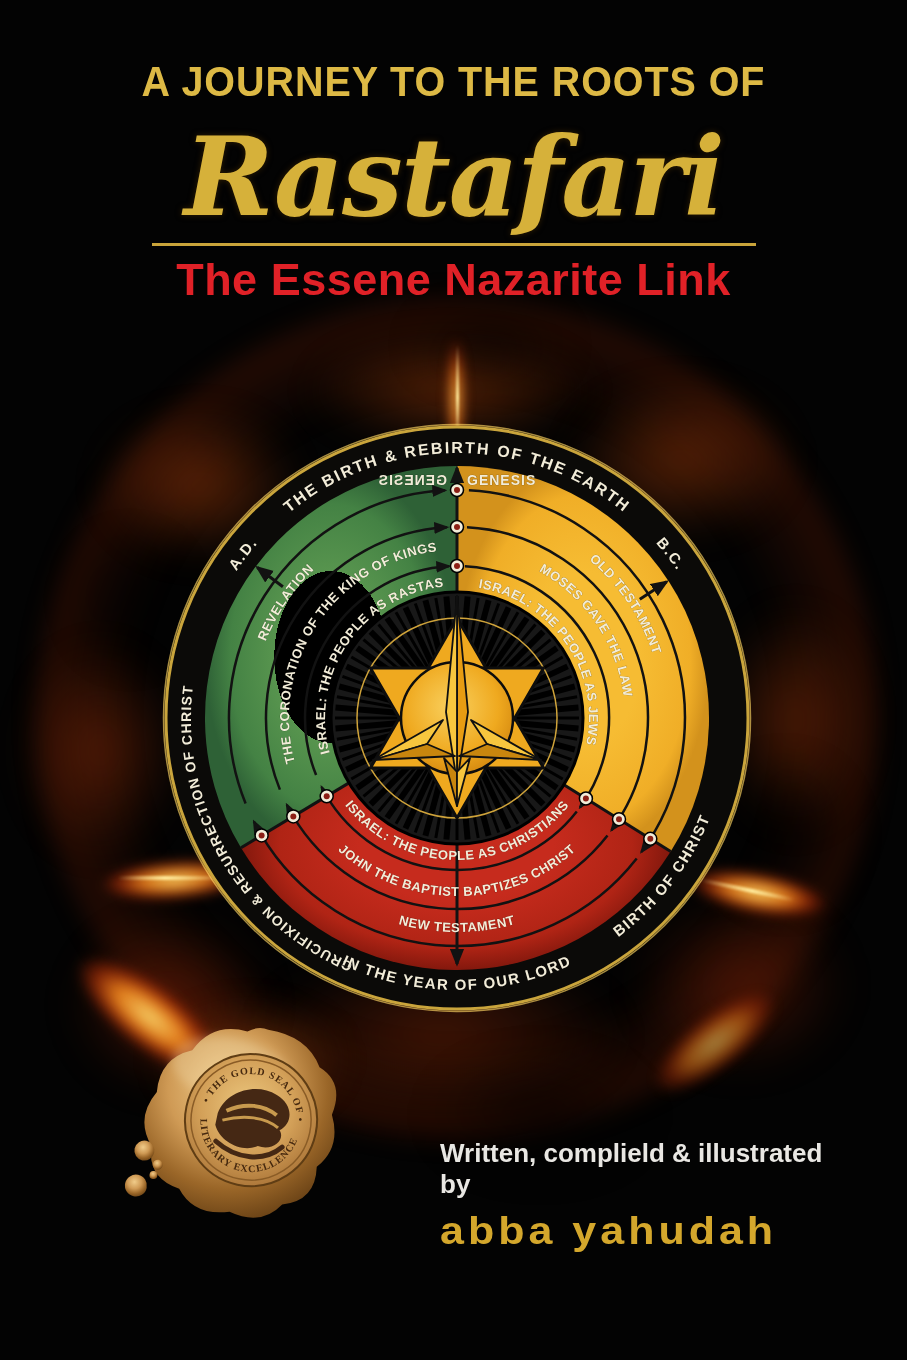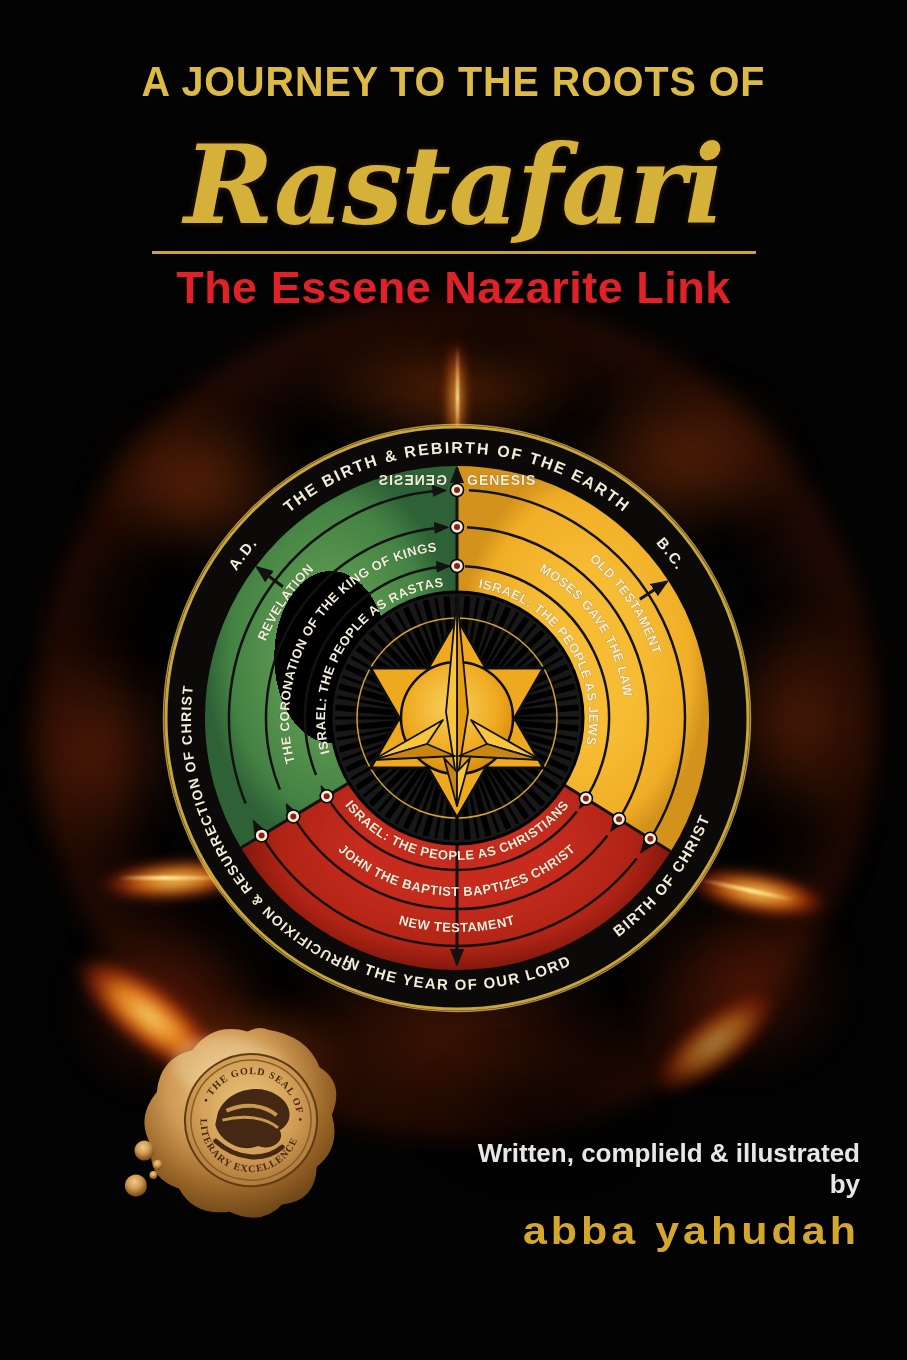--- a/index.html
+++ b/index.html
@@ -34,39 +34,39 @@
   .j-bl{left:60px;top:985px;width:180px;height:64px;transform:rotate(38deg);}
   .j-br{left:640px;top:1015px;width:150px;height:55px;transform:rotate(-38deg);opacity:.6;}
   .core{position:absolute;filter:blur(1px);}
   .c-top{left:456px;top:345px;width:3px;height:95px;background:linear-gradient(180deg,rgba(255,236,150,0),#ffe99a 55%,rgba(255,150,40,0));}
   .c-left{left:118px;top:876px;width:105px;height:4px;background:linear-gradient(90deg,rgba(255,233,154,0),#ffe99a 45%,rgba(255,150,40,0));}
   .c-right{left:700px;top:888px;width:95px;height:4px;background:linear-gradient(90deg,rgba(255,150,40,0),#ffe99a 55%,rgba(255,233,154,0));transform:rotate(12deg);}
   
   .titleblock{position:absolute;left:0;top:0;width:907px;z-index:3;text-align:center;}
   .kicker{margin-top:58px;font-size:42px;font-weight:800;color:#ddb945;letter-spacing:1px;
           transform:scaleX(.94);white-space:nowrap;}
-  .bigtitle{margin-top:20px;font-family:"DejaVu Serif",serif;font-style:italic;font-weight:700;
+  .bigtitle{margin-top:12px;font-family:"DejaVu Serif",serif;font-style:italic;font-weight:700;
           font-size:108px;line-height:1.1;color:#d6b13a;letter-spacing:-2px;text-shadow:0 0 6px rgba(80,50,0,.6);}
   .rule{margin:6px auto 0;width:604px;height:3px;background:#c9a43a;}
   .subtitle{margin-top:8px;font-size:45px;font-weight:700;color:#e02127;letter-spacing:.5px;}
   
   #wheel{position:absolute;left:157px;top:418px;z-index:2;}
   #wheel text{font-family:"Liberation Sans",sans-serif;fill:#f2ecd8;font-weight:bold;
               paint-order:stroke;stroke:rgba(0,0,0,.35);stroke-width:.6px;}
   .ringtext{font-size:16px;letter-spacing:2px;fill:#f7f4e8;}
   .ringtext-sm{font-size:14px;letter-spacing:1.2px;fill:#f7f4e8;}
   .ringtext-md{font-size:15px;letter-spacing:1.5px;fill:#f7f4e8;}
   .seclabel{font-size:13px;letter-spacing:.5px;}
   .genesis{font-size:14px;letter-spacing:1px;fill:#efe6c0;}
   .arcline{fill:none;stroke:#121212;stroke-width:2.5;}
   .boundline{stroke:#121212;stroke-width:3;}
   
   #seal{position:absolute;left:120px;top:1020px;z-index:3;}
   .sealtext{font-family:"Liberation Serif",serif;font-weight:bold;fill:#46290f;font-size:10px;letter-spacing:1px;}
-  .credits{position:absolute;left:460px;top:1138px;width:400px;z-index:3;text-align:right;}
+  .credits{position:absolute;left:440px;top:1138px;width:400px;z-index:3;text-align:left;}
   .credits-line{font-size:26px;font-weight:bold;color:#e9e7e3;}
   .credits-author{margin-top:6px;font-size:43px;font-weight:bold;color:#d4a72c;letter-spacing:4px;
                   transform:scaleY(.92);white-space:nowrap;}
 </style>
 </head>
 <body>
 
 <div id="cover">
 
   <div class="flayer">

